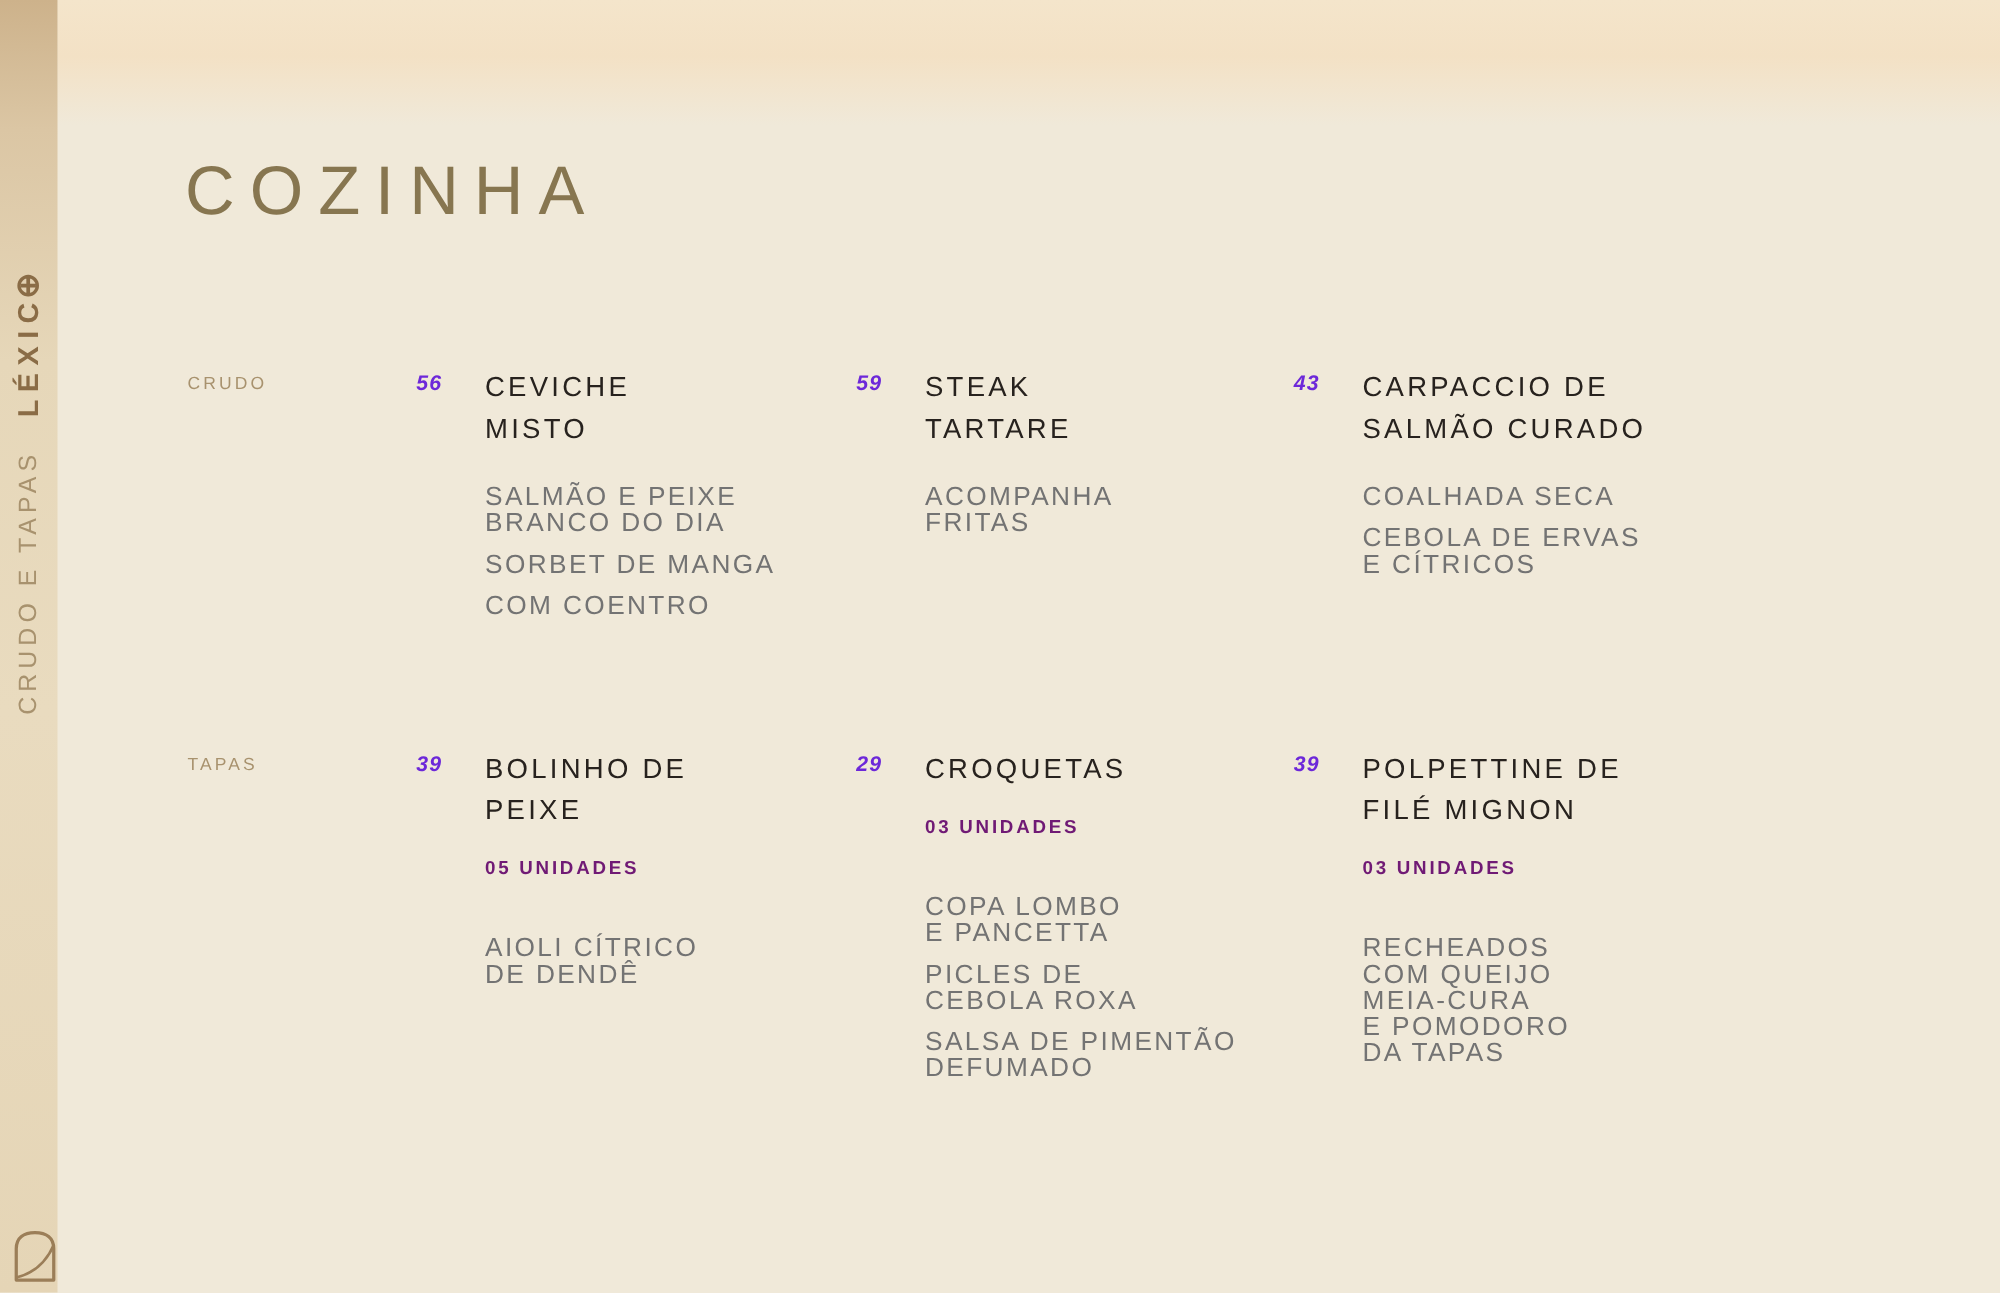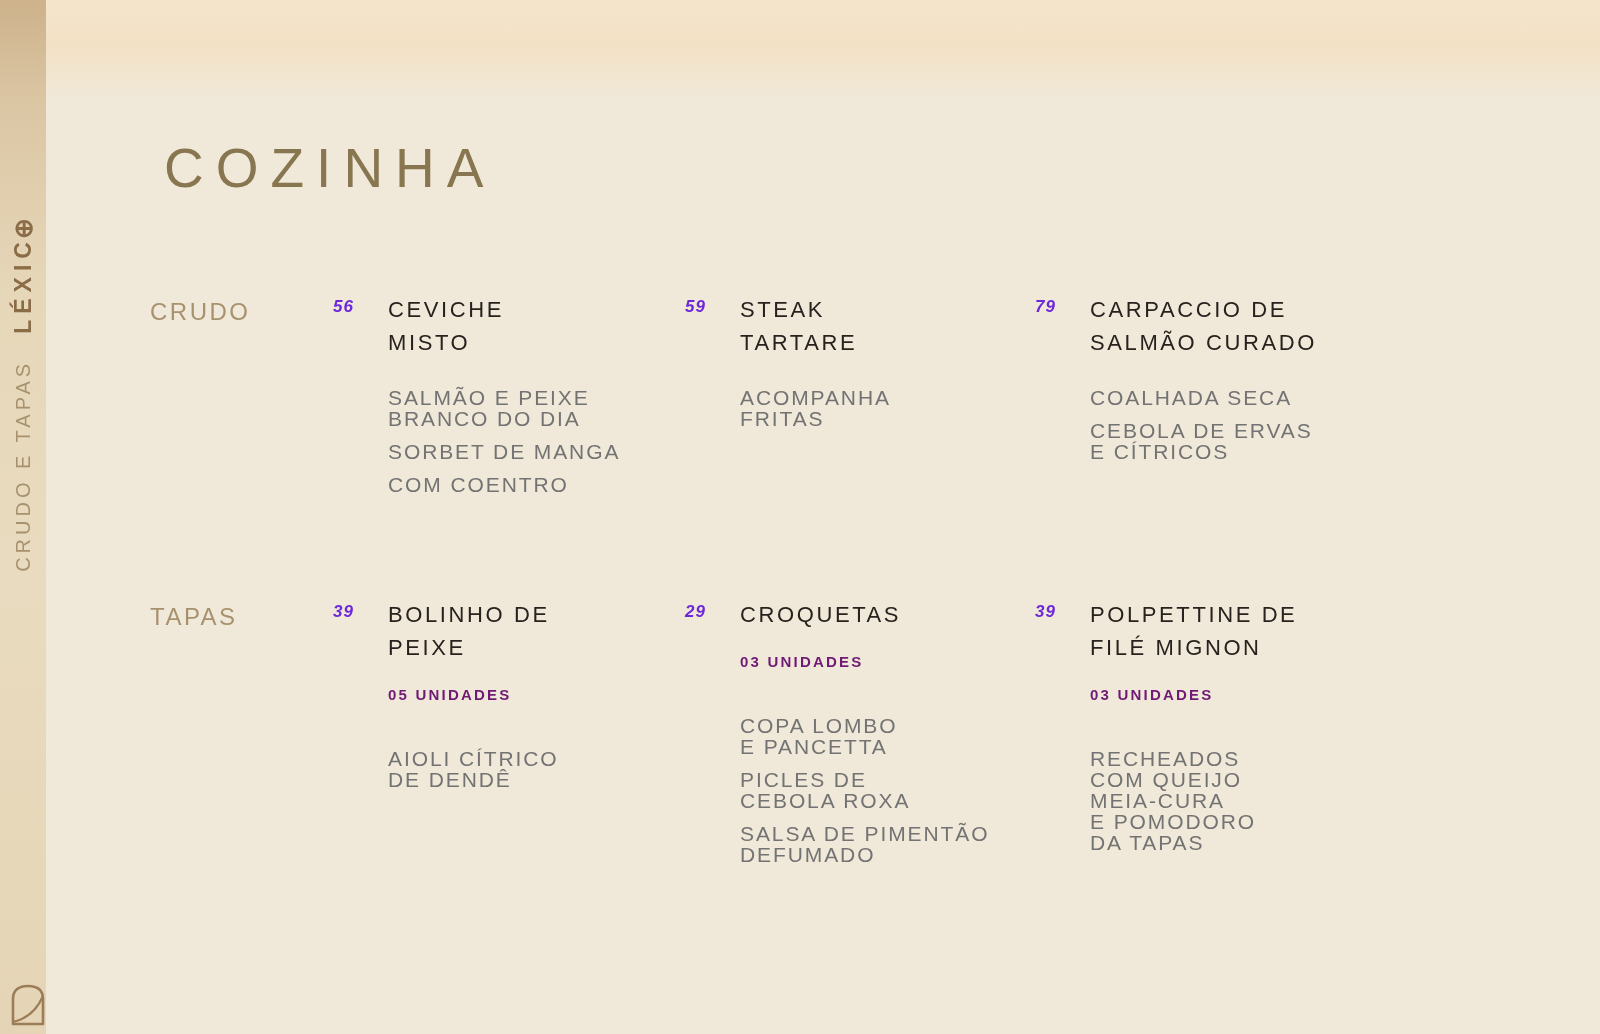--- a/index.html
+++ b/index.html
@@ -24,29 +24,29 @@
     transform:translate(-50%,-50%) rotate(-90deg);
     display:flex;align-items:center;gap:26px;white-space:nowrap;
   }
   .vlabel{font-size:20px;letter-spacing:4px;color:#a8926e;}
   .vbrand{font-size:23px;font-weight:bold;letter-spacing:6px;color:#8a6c46;display:inline-flex;align-items:center;}
   .oplus{font-size:25px;line-height:1;margin-left:-3px;}
   .logo{position:absolute;left:10px;top:983px;}
 
   
   h1.page-title{
-    position:absolute;left:148px;top:122px;margin:16px;
+    position:absolute;left:148px;top:122px;margin:0;
     font-size:55px;font-weight:300;letter-spacing:12px;color:#877650;line-height:60px;
   }
 
   
   .section{position:absolute;left:0;right:0;}
   .section-label{
     position:absolute;left:150px;top:5px;
-    font-size:24px;letter-spacing:2.5px;color:#a8926e;
+    font-size:14px;letter-spacing:2.5px;color:#a8926e;
   }
   .item{position:absolute;width:315px;top:0;}
   .price{
     position:absolute;left:0;top:4px;
     font-style:italic;font-weight:bold;font-size:17px;letter-spacing:1px;color:#6d28d9;
   }
   .ibody{margin-left:55px;}
   h2.item-title{
     margin:0;font-size:22px;font-weight:500;line-height:33px;
     letter-spacing:2.6px;color:#27221e;white-space:pre-line;
@@ -104,21 +104,21 @@
         <div class="ibody">
           <h2 class="item-title">STEAK
 TARTARE</h2>
           <div class="desc">
             <p>ACOMPANHA
 FRITAS</p>
           </div>
         </div>
       </div>
       <div class="item" style="left: 1035px;">
-        <span class="price">79</span>
+        <span class="price">43</span>
         <div class="ibody">
           <h2 class="item-title">CARPACCIO DE
 SALMÃO CURADO</h2>
           <div class="desc">
             <p>COALHADA SECA</p>
             <p>CEBOLA DE ERVAS
 E CÍTRICOS</p>
           </div>
         </div>
       </div>

